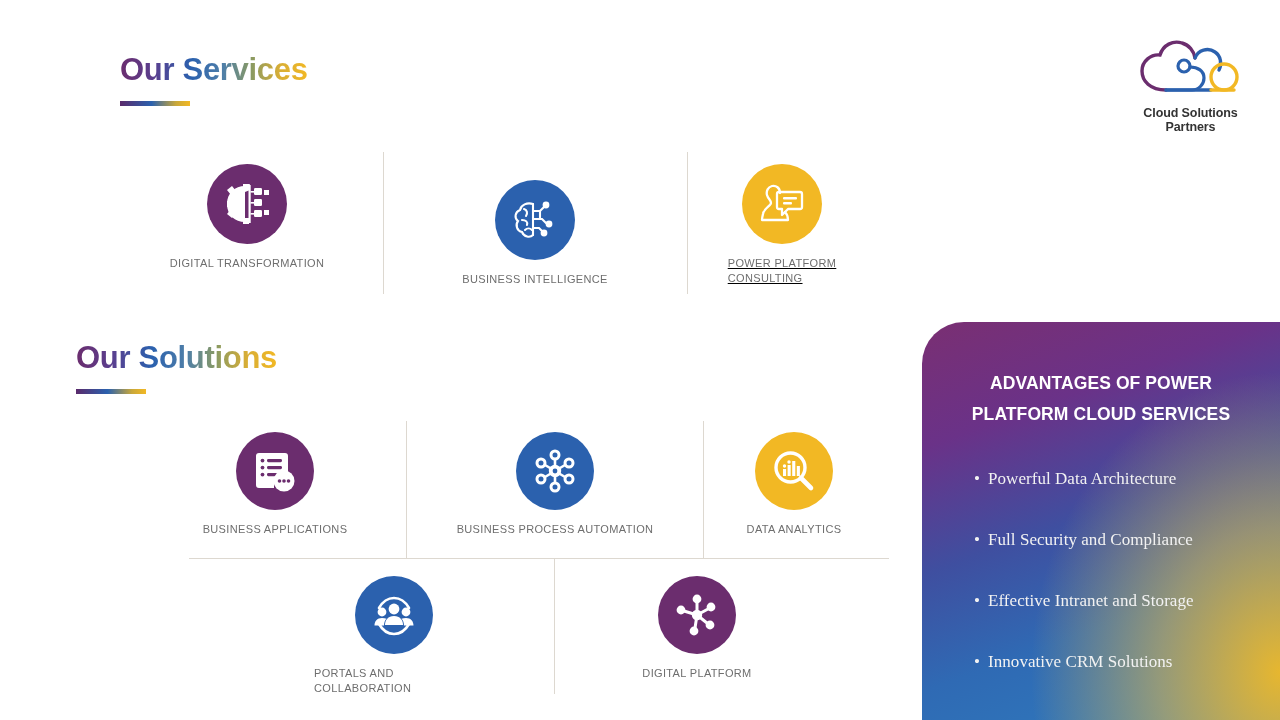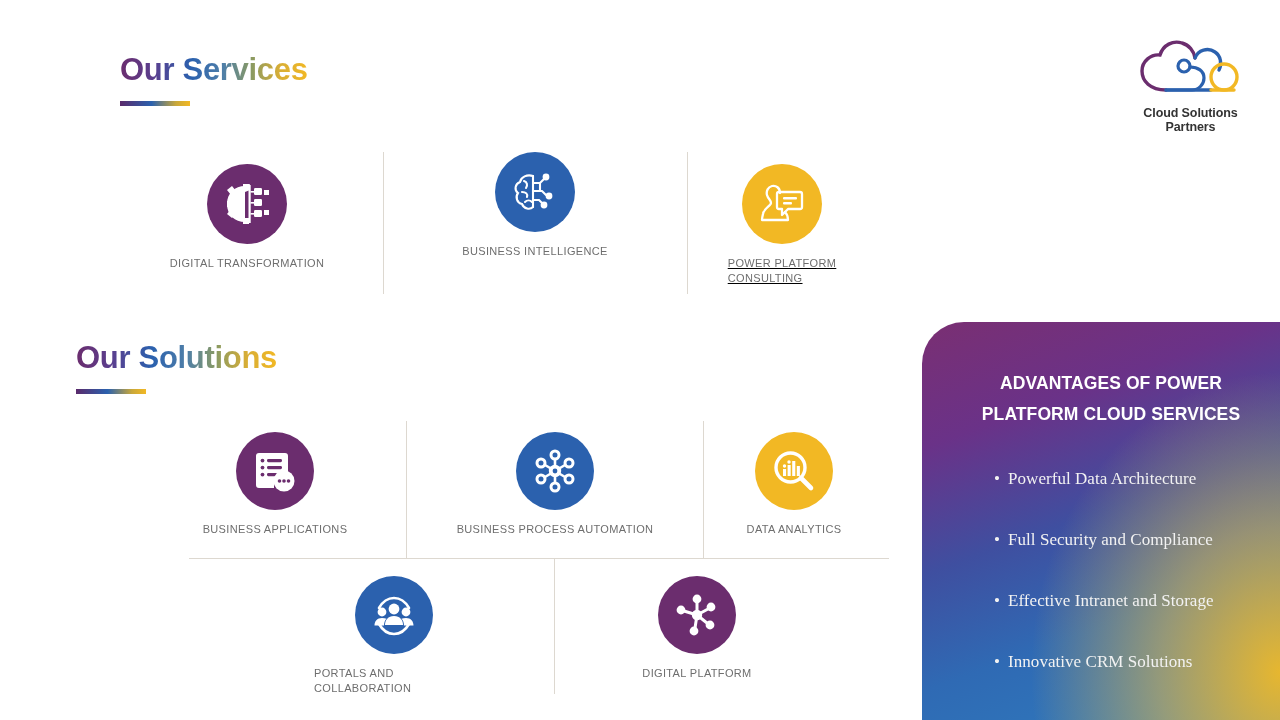--- a/index.html
+++ b/index.html
@@ -71,21 +71,20 @@
   
   .panel {
     position:absolute;
     left:922px; top:322px;
     width:358px; height:398px;
     border-top-left-radius:42px;
     overflow:hidden;
     background:
       radial-gradient(120% 130% at 100% 88%, rgba(240,186,40,0.95) 0%, rgba(232,186,70,0.55) 28%, rgba(120,150,150,0.0) 58%),
       linear-gradient(160deg,#7a2f72 0%, #6a3288 24%, #3f4fa0 48%, #2f6ab4 70%, #2f7cbe 100%);
-    padding-left: 20px;
   }
   .panel-title {
     margin:46px 22px 0 22px;
     text-align:center;
     color:#ffffff;
     font-size:17.5px;
     font-weight:bold;
     line-height:1.78;
     letter-spacing:0.1px;
   }
@@ -141,21 +140,21 @@
           <rect x="27.5" y="21" width="4" height="1.6"></rect>
           <rect x="27.5" y="32" width="4" height="1.6"></rect>
           <rect x="41" y="9" width="5" height="5"></rect>
           <rect x="41" y="29" width="5" height="5"></rect>
         </g>
       </svg>
     </div>
     <div class="cell-label">DIGITAL TRANSFORMATION</div>
   </div>
 
-  <div class="cell" style="left:445px; top:152px; width:180px;">
+  <div class="cell" style="left:445px; top:180px; width:180px;">
     <div class="circle blue" style="width:80px;height:80px;">
       <svg width="48" height="46" viewBox="0 0 48 46">
         <g fill="none" stroke="#ffffff" stroke-width="2.1" stroke-linecap="round">
           <path d="M22 7 C16 5 10 8 9 13 C4 15 3 21 7 24 C4 28 6 34 11 35 C13 40 19 41 22 38"></path>
           <path d="M22 7 L22 38"></path>
           <path d="M13 12 C16 13 17 16 15 19"></path>
           <path d="M11 23 C15 23 17 25 16 28"></path>
           <path d="M14 33 C16 31 19 31 21 33"></path>
           <path d="M22 14 L29 14 L33 10"></path>
           <path d="M22 22 L31 22 L35 26"></path>

